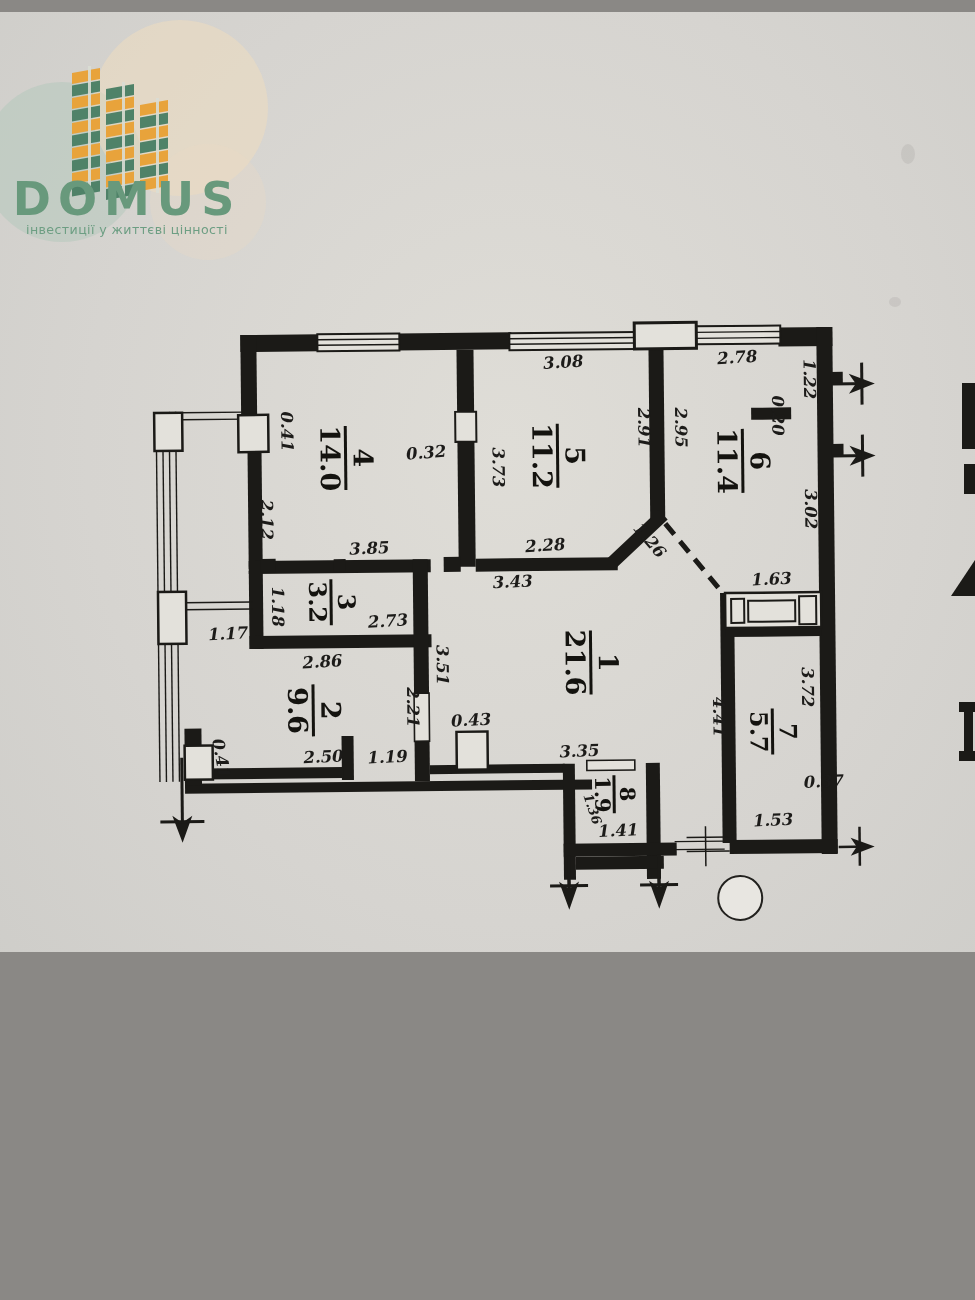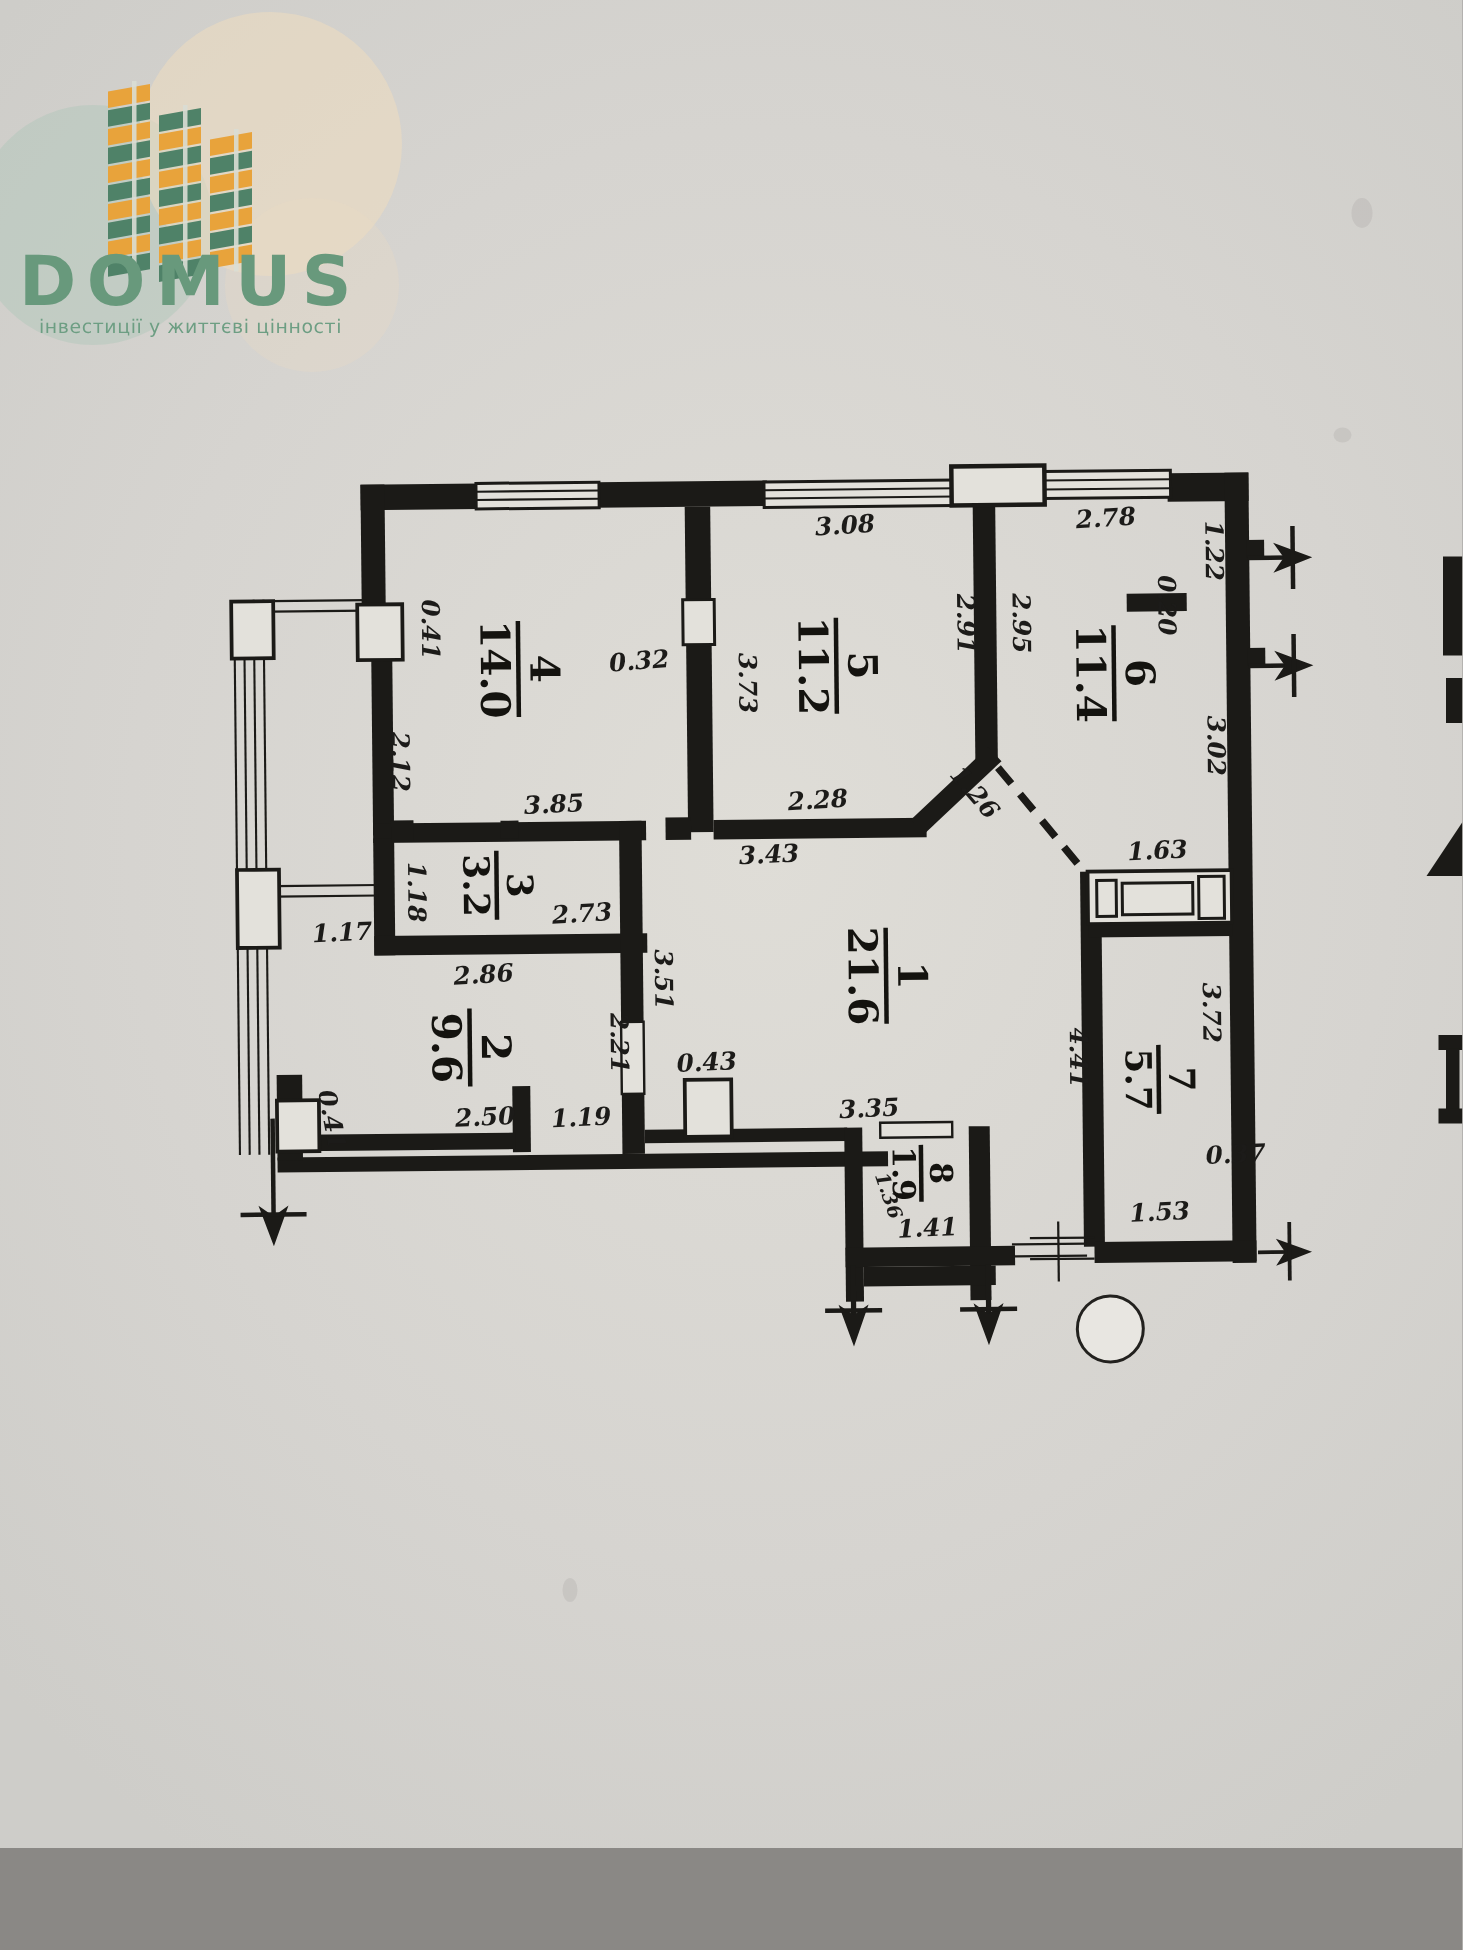--- a/index.html
+++ b/index.html
@@ -1,16 +1,16 @@
 <!DOCTYPE html>
 <html><head>
 <meta charset="utf-8">
 <style>
   html,body{margin:0;padding:0;background:#8a8885;}
-  .page{position:relative;width:975px;height:1232px;margin:0 auto;overflow:hidden;
+  .page{position:relative;width:975px;height:940px;margin:12px auto;overflow:hidden;
         background:#d4d2ce;
         background-image:radial-gradient(ellipse 700px 800px at 52% 46%, #dfddd7 0%, #d6d4d0 60%, #cecdc9 100%);}
   svg{position:absolute;inset:0;display:block;}
   .dim{font-family:"DejaVu Serif","Liberation Serif",serif;font-style:italic;font-weight:700;
        font-size:16.5px;fill:#1c1b19;text-anchor:middle;}
   .dim.sm{font-size:13px;}
   .rnum,.rarea{font-family:"DejaVu Serif","Liberation Serif",serif;font-weight:700;
        font-size:27px;fill:#14130f;text-anchor:middle;}
   .r8 .rnum,.r8 .rarea{font-size:21px;}
   .r37 .rnum,.r37 .rarea{font-size:24px;}

